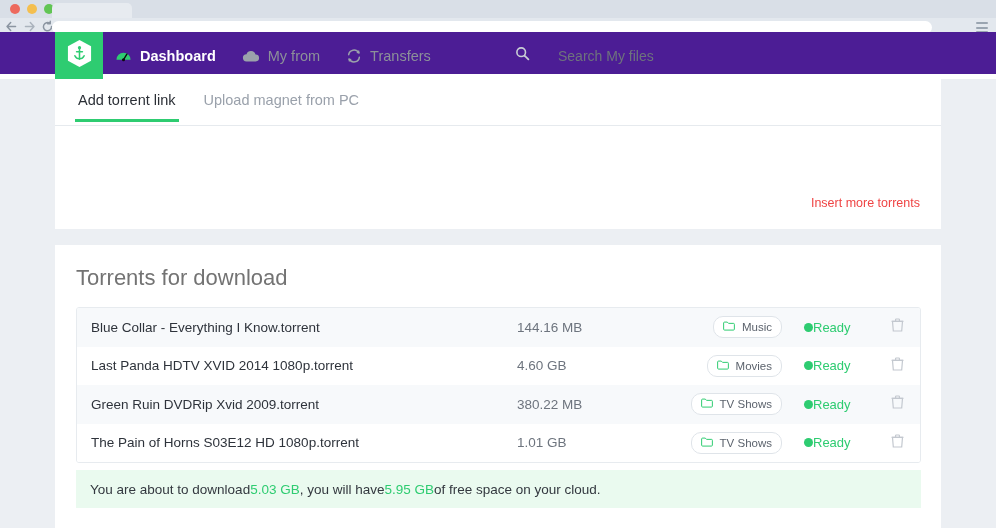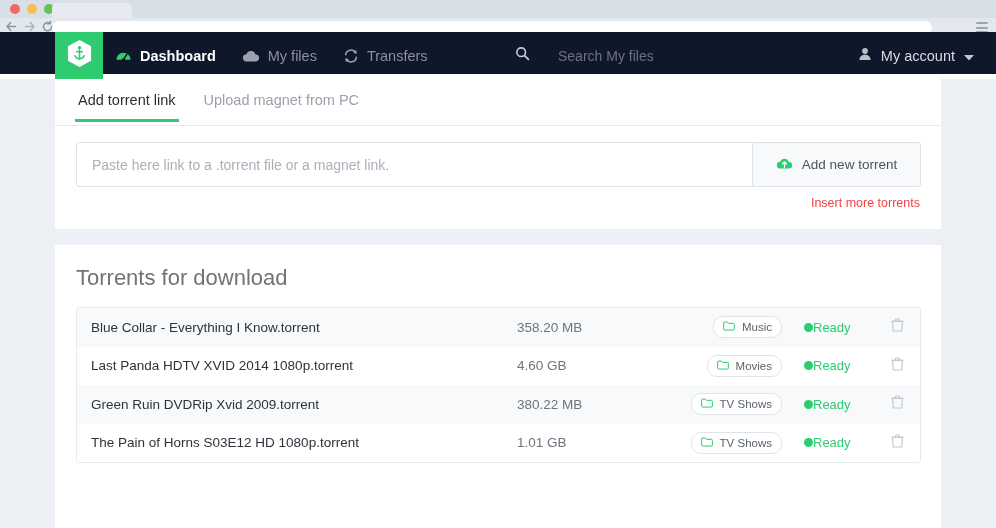--- a/index.html
+++ b/index.html
@@ -44,21 +44,21 @@
   .menu-icon {
     position: absolute; right: 8px; top: 22px;
     width: 12px; height: 11px;
     display: flex; flex-direction: column; justify-content: space-between;
   }
   .menu-icon i { display: block; height: 2px; background: #9aa5b1; border-radius: 1px; }
 
   
   .app-header {
     position: absolute; left: 0; top: 32px; width: 996px; height: 42px;
-    background: #0f172a;
+    background: #4c1d95;
   }
   .logo-tile {
     position: absolute; left: 55px; top: 0; width: 48px; height: 47px;
     background: #2ecc71;
     display: flex; align-items: center; justify-content: center;
   }
   .nav-links {
     position: absolute; left: 115px; top: 0; height: 47px;
     display: flex; align-items: center; gap: 26px;
   }
@@ -248,21 +248,21 @@
         </svg>
       </span>
       <span>Dashboard</span>
     </div>
     <div class="nav-link">
       <span>
         <svg width="18" height="14" viewBox="0 0 20 14">
           <path d="M5 13 A4 4 0 0 1 5 5 A5.2 5.2 0 0 1 15 5.4 A3.8 3.8 0 0 1 15.3 13 Z" fill="#9ba2ab"></path>
         </svg>
       </span>
-      <span>My files</span>
+      <span>My from</span>
     </div>
     <div class="nav-link">
       <span>
         <svg width="16" height="16" viewBox="0 0 18 18">
           <g fill="none" stroke="#9ba2ab" stroke-width="1.7" stroke-linecap="round">
             <path d="M3 7.5 A6 6 0 0 1 14.2 5.4"></path>
             <path d="M15 10.5 A6 6 0 0 1 3.8 12.6"></path>
           </g>
           <polygon points="14.6,2.2 15.6,6.2 11.6,5.6" fill="#9ba2ab"></polygon>
           <polygon points="3.4,15.8 2.4,11.8 6.4,12.4" fill="#9ba2ab"></polygon>
@@ -275,69 +275,43 @@
   <div class="search-box">
     <span>
       <svg width="15" height="15" viewBox="0 0 16 16">
         <circle cx="6.6" cy="6.6" r="4.6" fill="none" stroke="#c9ced5" stroke-width="1.7"></circle>
         <path d="M10.2 10.2 L14.3 14.3" stroke="#c9ced5" stroke-width="1.9" stroke-linecap="round"></path>
       </svg>
     </span>
     <input type="text" placeholder="Search My files" style="">
   </div>
 
-  <div class="account">
-    <span>
-      <svg width="14" height="14" viewBox="0 0 14 14">
-        <circle cx="7" cy="4" r="2.9" fill="#b9bec5"></circle>
-        <path d="M1.4 13 A5.6 5.6 0 0 1 12.6 13 Z" fill="#b9bec5"></path>
-      </svg>
-    </span>
-    <span>My account</span>
-    <span>
-      <svg width="10" height="7" viewBox="0 0 10 7">
-          <polygon points="0,1 10,1 5,6.5" fill="#c3c8cf"></polygon>
-        </svg>
-    </span>
-  </div>
 </div>
 
 <div class="card card-top">
 
   <div class="tabs">
     <div class="tab active">Add torrent link</div>
     <div class="tab">Upload magnet from PC</div>
   </div>
   <div class="tabs-divider"></div>
 
-  <div class="input-row">
-    <input class="torrent-input" type="text" placeholder="Paste here link to a .torrent file or a magnet link." style="">
-    <div class="add-btn">
-      <span>
-        <svg width="17" height="14" viewBox="0 0 20 15">
-          <path d="M5 14 A4 4 0 0 1 5 6 A5.2 5.2 0 0 1 15 6.4 A3.8 3.8 0 0 1 15.3 14 Z" fill="#2ecc71"></path>
-          <path d="M10 12.4 L10 6.4 M7.6 8.6 L10 6.1 L12.4 8.6" stroke="#ffffff" stroke-width="1.5" fill="none" stroke-linecap="round" stroke-linejoin="round"></path>
-        </svg>
-      </span>
-      <span>Add new torrent</span>
-    </div>
-  </div>
 
   <div class="insert-more">Insert more torrents</div>
 </div>
 
 <div class="card card-bottom">
 
   <div class="section-title">Torrents for download</div>
 
   <div class="torrent-table">
 
     <div class="trow alt">
       <div class="tname">Blue Collar - Everything I Know.torrent</div>
-      <div class="tsize">358.20 MB</div>
+      <div class="tsize">144.16 MB</div>
       <div class="ttag-cell">
         <div class="ttag">
           <span>
             <svg width="12" height="10" viewBox="0 0 13 11">
                 <path d="M0.6 2.2 A1 1 0 0 1 1.6 1.2 L4.6 1.2 L6 2.6 L11.4 2.6 A1 1 0 0 1 12.4 3.6 L12.4 9 A1 1 0 0 1 11.4 10 L1.6 10 A1 1 0 0 1 0.6 9 Z" fill="none" stroke="#2ecc71" stroke-width="1.1"></path>
               </svg>
           </span>
           <span>Music</span>
         </div>
       </div>
@@ -431,13 +405,20 @@
           <svg width="13" height="14" viewBox="0 0 13 14">
             <path d="M1.5 3.3 L11.5 3.3 L10.7 13 L2.3 13 Z" fill="none" stroke="#c3c8cf" stroke-width="1.2"></path>
             <path d="M0.6 3.3 L12.4 3.3 M4.6 3.3 L4.6 1.6 A0.6 0.6 0 0 1 5.2 1 L7.8 1 A0.6 0.6 0 0 1 8.4 1.6 L8.4 3.3" fill="none" stroke="#c3c8cf" stroke-width="1.2"></path>
           </svg>
         </span>
       </div>
     </div>
 
   </div>
 
+  <div class="notice">
+    <span>You are about to download </span>
+      <b>5.03 GB</b>
+      <span>, you will have </span>
+      <b>5.95 GB</b>
+      <span> of free space on your cloud.</span>
+  </div>
 </div>
 
 </body></html>

